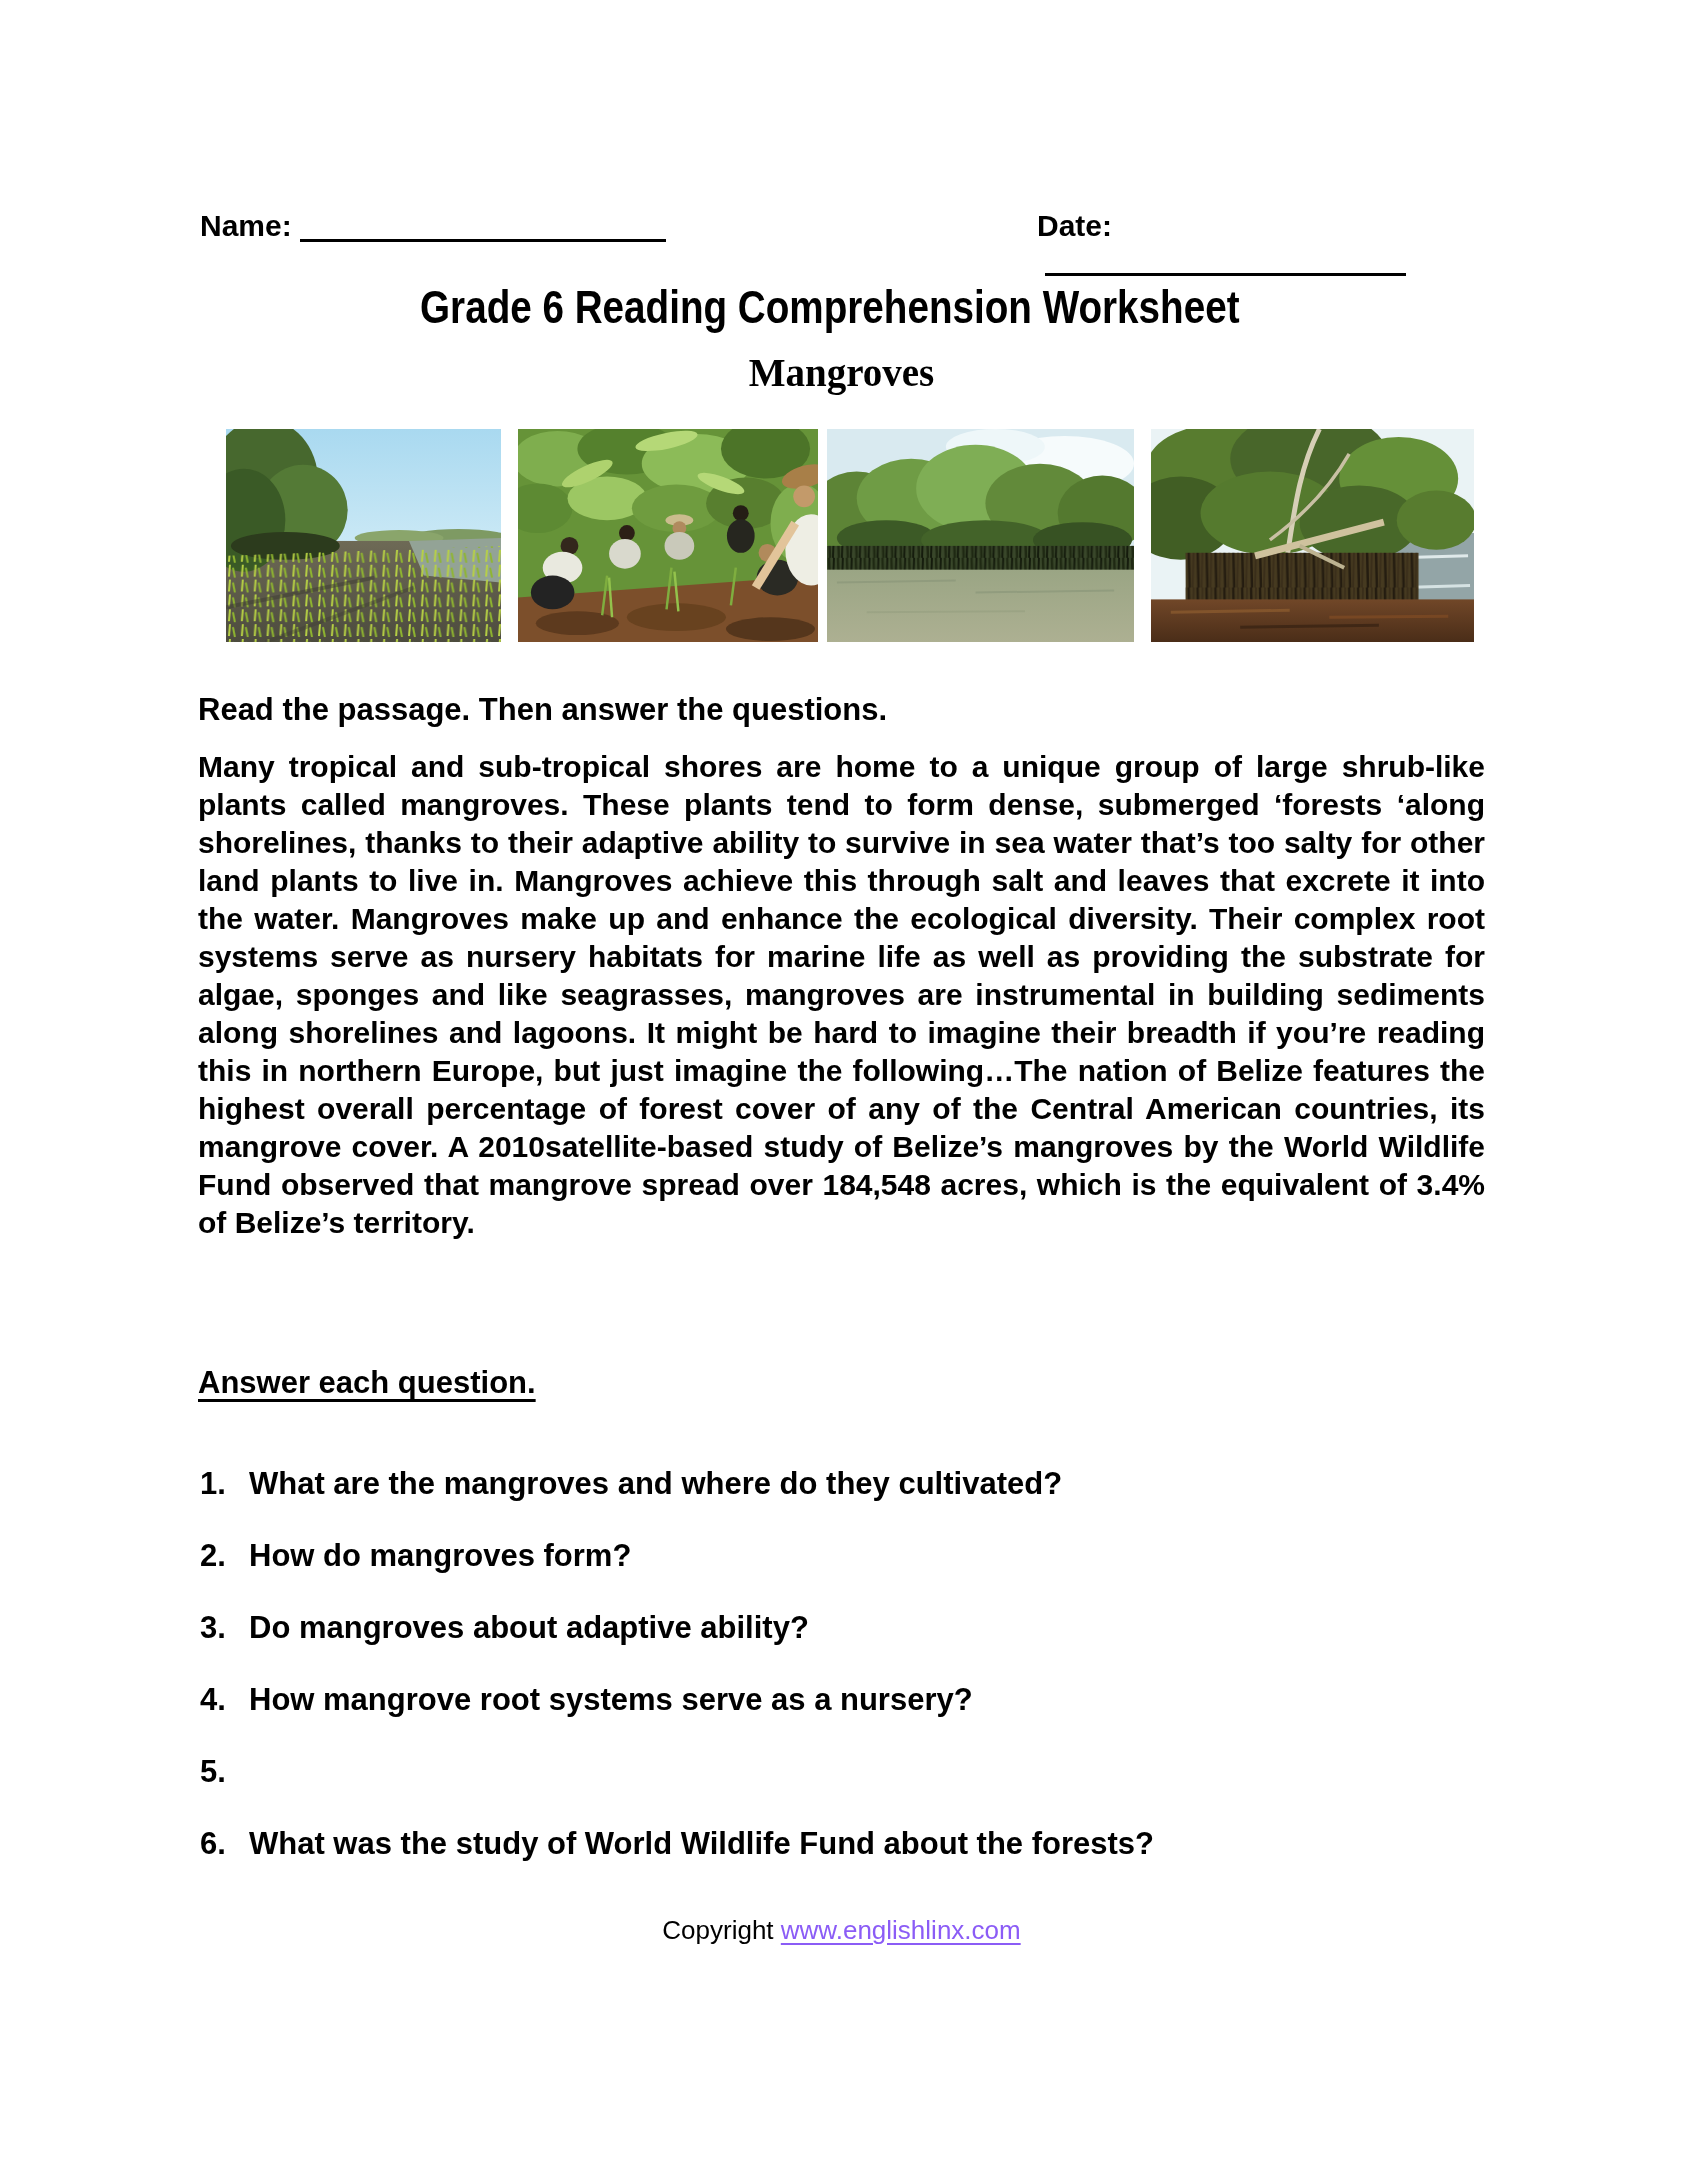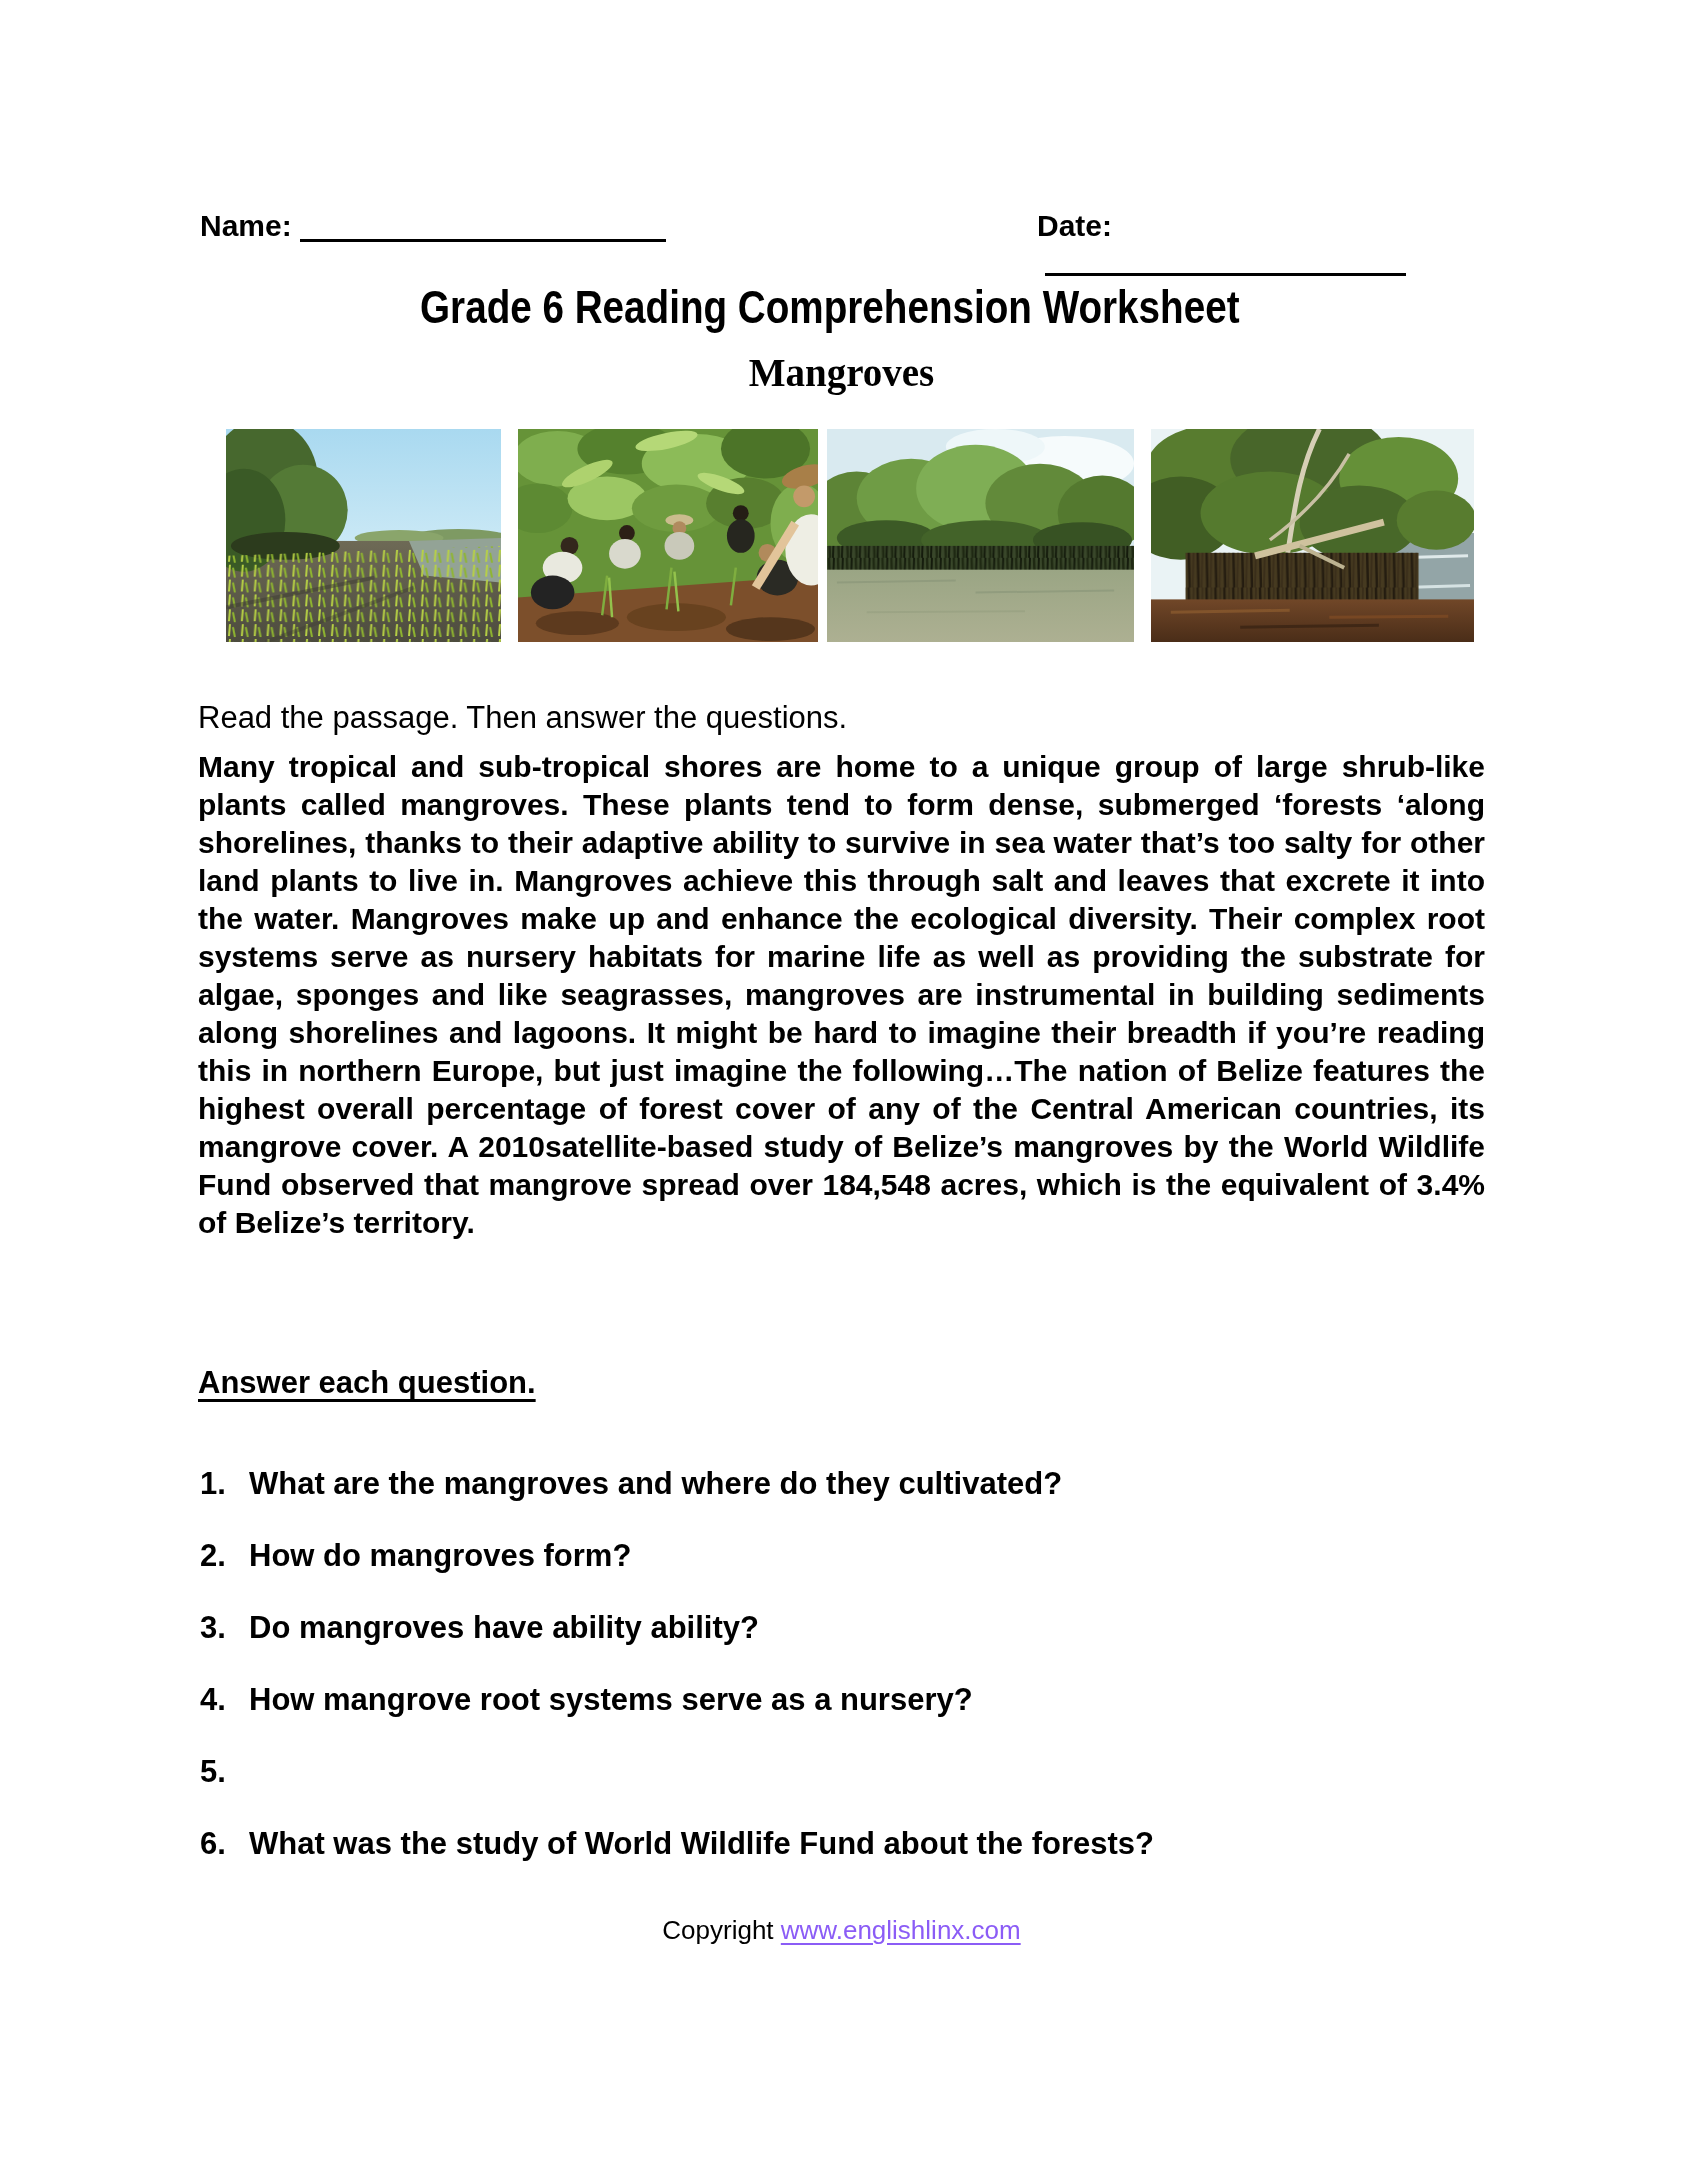--- a/index.html
+++ b/index.html
@@ -27,21 +27,21 @@
   
   .photo-strip{top:429px;left:226px;display:flex;}
   .photo{margin:0;padding:0;height:213px;overflow:hidden;}
   .photo svg{display:block;}
   .photo1{width:275px;margin-right:17px;}
   .photo2{width:300px;margin-right:9px;}
   .photo3{width:307px;margin-right:17px;}
   .photo4{width:323px;}
 
   
-  .instruction{top:692px;left:198px;width:1287px;font-weight:normal;font-size:31px;line-height:36px;margin-top:8px;}
+  .instruction{top:692px;left:198px;width:1287px;font-weight:bold;font-size:31px;line-height:36px;}
   .passage{top:748px;left:198px;width:1287px;font-weight:bold;font-size:30px;line-height:38px;
            text-align:justify;text-align-last:left;}
 
   
   .answer-heading{top:1365px;left:198px;font-weight:bold;font-size:31px;line-height:36px;
                   text-decoration:underline;text-decoration-thickness:3px;text-underline-offset:6px;}
   .question-list{top:1466px;left:200px;width:1386px;}
   .question-row{display:flex;margin-bottom:36px;font-weight:bold;font-size:31px;line-height:36px;}
   .q-num{width:49px;flex:0 0 49px;}
 
@@ -228,21 +228,21 @@
     <div class="question-row">
       <span class="q-num">1.</span>
       <span class="q-text">What are the mangroves and where do they cultivated?</span>
     </div>
     <div class="question-row">
       <span class="q-num">2.</span>
       <span class="q-text">How do mangroves form?</span>
     </div>
     <div class="question-row">
       <span class="q-num">3.</span>
-      <span class="q-text">Do mangroves have ability ability?</span>
+      <span class="q-text">Do mangroves about adaptive ability?</span>
     </div>
     <div class="question-row">
       <span class="q-num">4.</span>
       <span class="q-text">How mangrove root systems serve as a nursery?</span>
     </div>
     <div class="question-row">
       <span class="q-num">5.</span>
     </div>
     <div class="question-row">
       <span class="q-num">6.</span>

